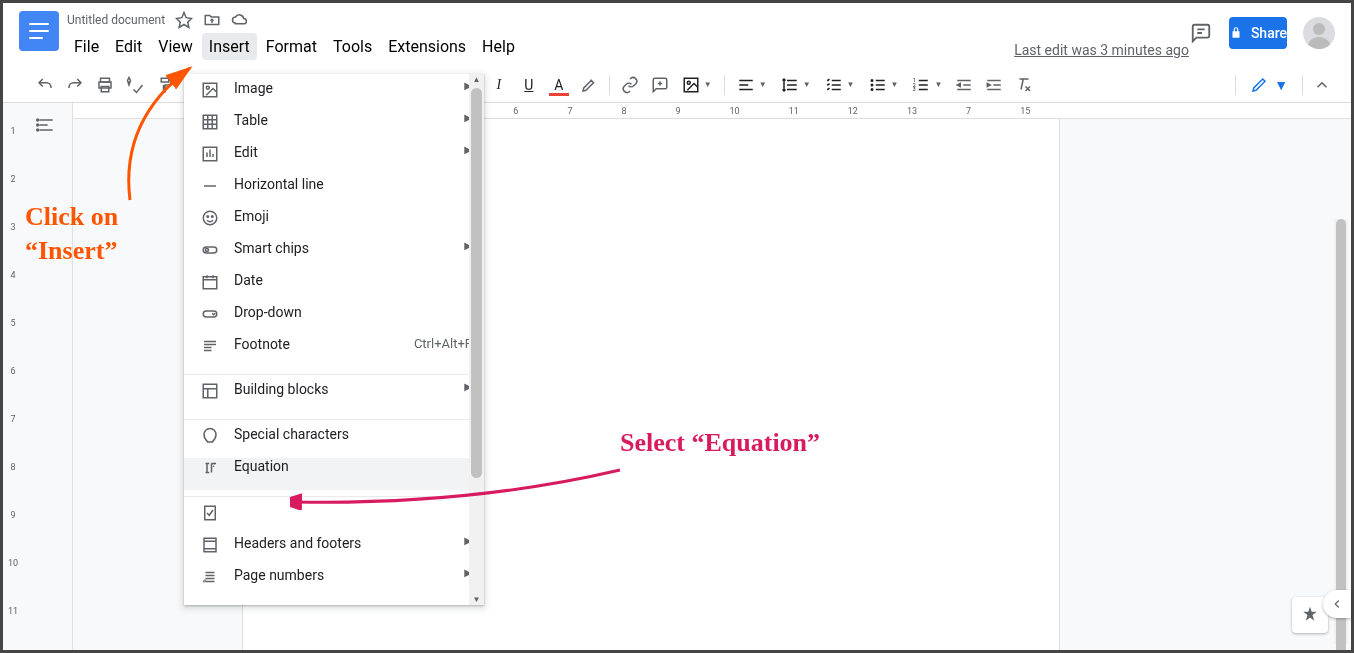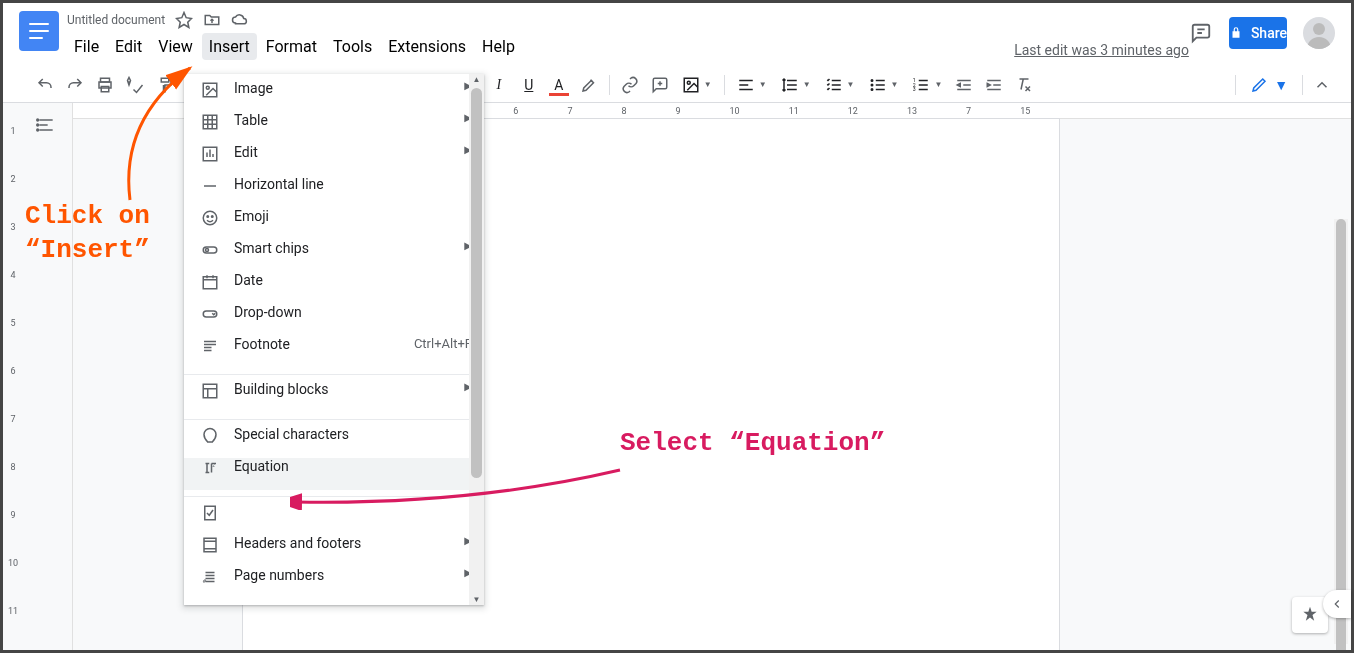--- a/index.html
+++ b/index.html
@@ -45,21 +45,21 @@
   .menu-item:hover,.menu-item.highlighted{background:#f1f3f4}
   .menu-item .mic{width:20px;height:20px;color:#5f6368;display:flex;align-items:center;justify-content:center;flex-shrink:0}
   .menu-item .label{flex:1}
   .menu-item .shortcut{color:#5f6368;font-size:13px}
   .menu-item .submenu-arrow{color:#5f6368;font-size:10px}
   .menu-sep{height:1px;background:#e8eaed;margin:6px 0}
   .menu-scroll{position:absolute;right:0;top:0;bottom:0;width:15px;background:#f1f1f1}
   .menu-scroll .thumb{position:absolute;left:2px;right:2px;top:14px;height:390px;background:#c1c1c1;border-radius:6px}
   .menu-scroll .arr{position:absolute;left:0;right:0;text-align:center;font-size:8px;color:#5f6368}
   .menu-scroll .arr.up{top:1px}.menu-scroll .arr.dn{bottom:1px}
-  .annotation{position:absolute;z-index:20;font-family:Liberation Mono, monospace;font-size:26px;font-weight:600;pointer-events:none}
+  .annotation{position:absolute;z-index:20;font-family:Liberation Serif, serif;font-size:26px;font-weight:600;pointer-events:none}
   .anno-insert{left:25px;top:200px;color:#ff5500;line-height:1.3}
   .anno-equation{left:620px;top:428px;color:#d81b60}
   svg.arrow{position:absolute;z-index:19;pointer-events:none}
   .explore-btn{position:absolute;right:26px;bottom:20px;width:36px;height:36px;background:#fff;box-shadow:0 1px 3px rgba(0,0,0,.3);border-radius:4px;display:flex;align-items:center;justify-content:center;color:#5f6368}
   .side-btn{position:absolute;right:3px;top:590px;width:28px;height:28px;background:#fff;box-shadow:0 1px 3px rgba(0,0,0,.3);border-radius:50% 0 0 50%;display:flex;align-items:center;justify-content:center;color:#5f6368;z-index:5}
   .right-scroll{position:absolute;right:3px;top:116px;bottom:6px;width:14px;background:#f1f1f1;z-index:2}
   .right-scroll .thumb{position:absolute;left:2px;right:2px;top:0;height:520px;background:#c1c1c1;border-radius:6px}
   .chev-up{width:26px;height:26px;color:#5f6368;display:flex;align-items:center;justify-content:center;cursor:pointer}
   .sizebox{display:flex;align-items:center;gap:0}
   .sizebox .sb{width:20px;height:24px;display:flex;align-items:center;justify-content:center;font-size:16px;color:#5f6368;cursor:pointer}

